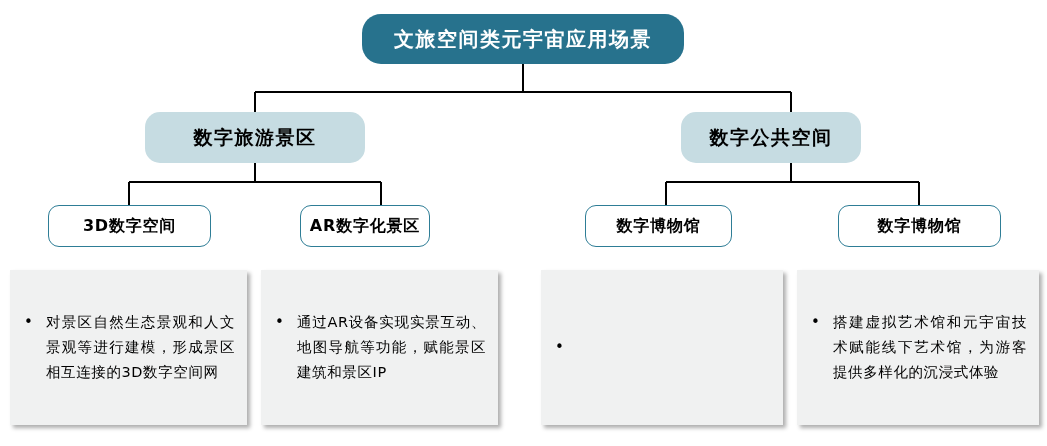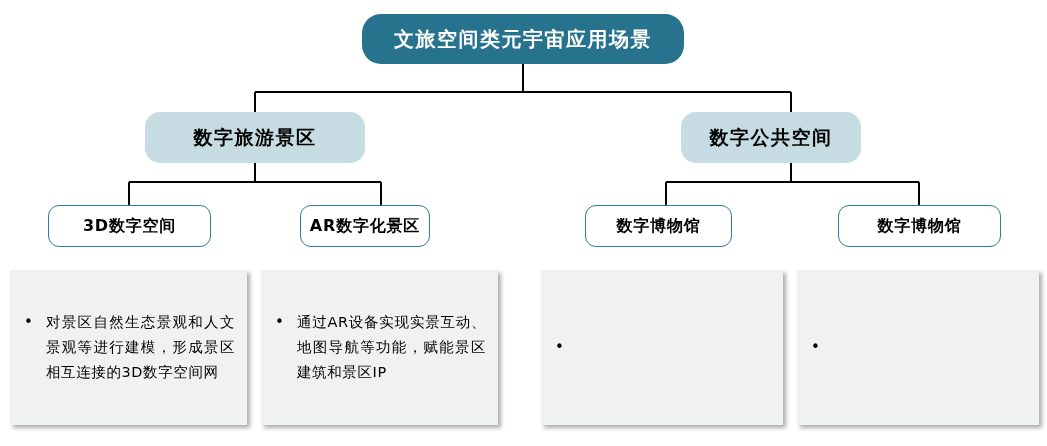--- a/index.html
+++ b/index.html
@@ -208,16 +208,17 @@
 
   <div class="node-desc" id="d-2">
     <div class="bullet-row">
       <span class="bullet">•</span>
     </div>
   </div>
 
   <div class="node-desc" id="d-3">
     <div class="bullet-row">
       <span class="bullet">•</span>
+      <span class="desc-text">搭建虚拟艺术馆和元宇宙技术赋能线下艺术馆，为游客提供多样化的沉浸式体验</span>
     </div>
   </div>
 
 </div>
 
 </body></html>

